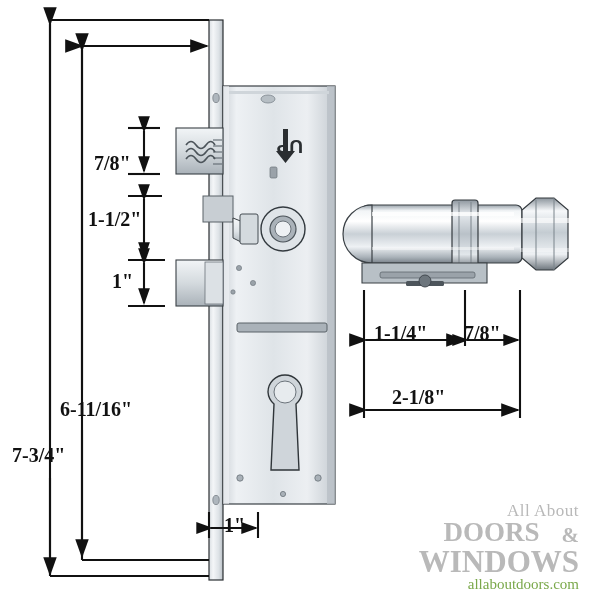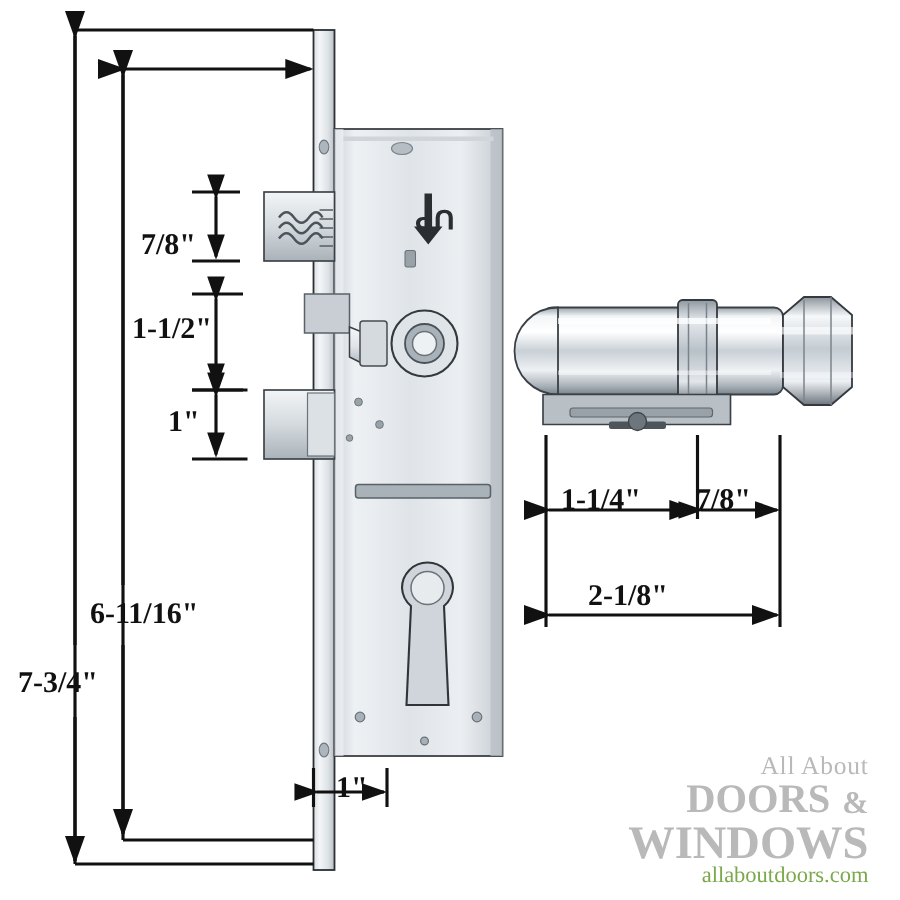--- a/index.html
+++ b/index.html
@@ -246,21 +246,21 @@
   <div class="dim-label" style="left:224px; top:514px; font-size:20px;">1"</div>
 
   <div class="dim-label" style="left:374px; top:322px; font-size:20px;">1-1/4"</div>
 
   <div class="dim-label" style="left:464px; top:322px; font-size:20px;">7/8"</div>
 
   <div class="dim-label" style="left:392px; top:386px; font-size:20px;">2-1/8"</div>
 
   <div class="wm" style="right:21px; bottom:8px;">
     <div class="l1">All About</div>
-    <div style="display:flex;align-items:flex-end;justify-content:flex-end;gap:8px;">
+    <div style="display:flex;align-items:flex-end;justify-content:flex-end;gap:22px;">
       <span class="l2">DOORS</span>
       <span class="amp">&amp;</span>
     </div>
     <div class="l3">WINDOWS</div>
     <div class="site">allaboutdoors.com</div>
   </div>
 
 </div>
 
 </body></html>

